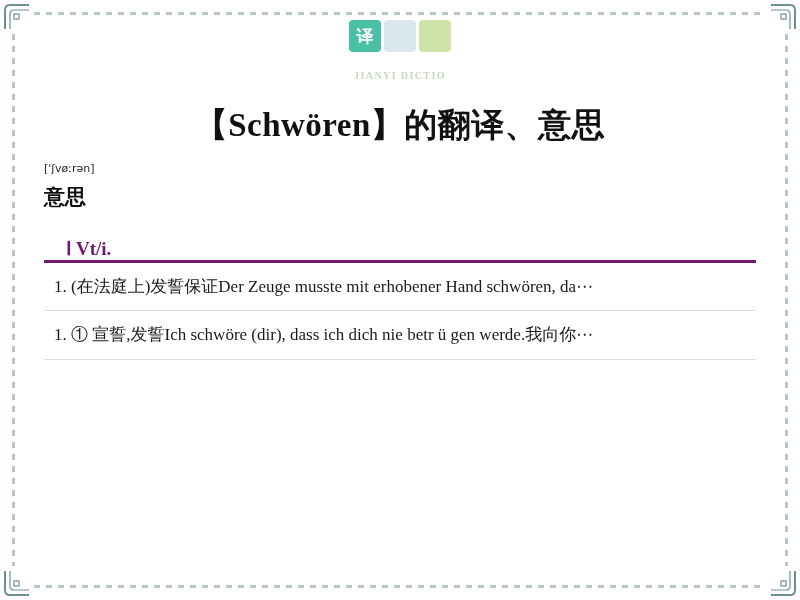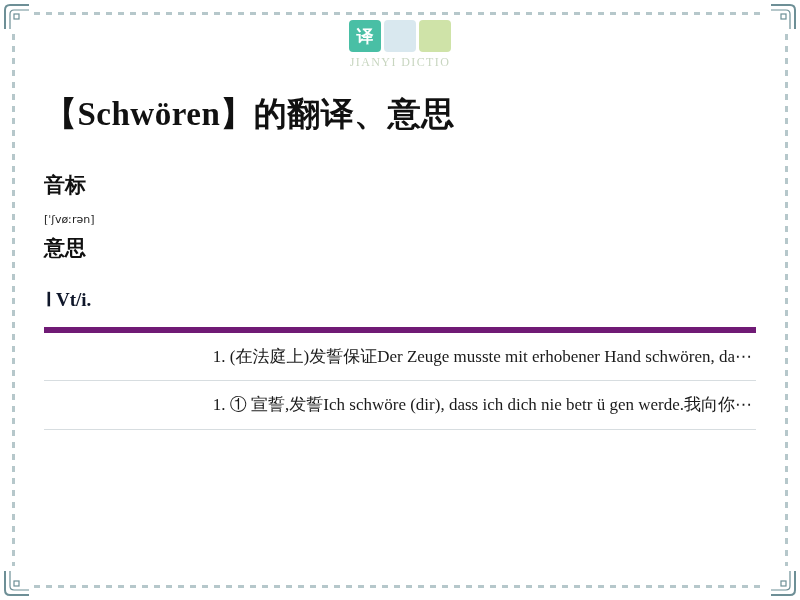--- a/index.html
+++ b/index.html
@@ -80,29 +80,30 @@
     font-size: 17px;
     line-height: 32px;
     text-align: center;
     font-weight: bold;
   }
   .lb1 { background: #49bfa5; }
   .lb2 { background: #d9e8ef; color: #7aa7b5; }
   .lb3 { background: #cfe3a8; color: #7d9a55; }
   .logo-sub {
     font-family: "Liberation Serif", serif;
-    font-size: 12px;
+    font-size: 10px;
     letter-spacing: 1.4px;
     color: #c8d6c0;
-    margin-top: 3px;
+    margin-top: 18px;
+    font-weight: bold;
   }
 
   
   .title {
-    text-align: left;
+    text-align: center;
     font-family: "Liberation Serif", serif;
     font-weight: bold;
     font-size: 33px;
     color: #111111;
     margin-top: 22px;
     letter-spacing: 0.5px;
   }
 
   
   .section-head {
@@ -117,30 +118,28 @@
     font-size: 11px;
     color: #222222;
     margin-top: 14px;
   }
   .section-head.second { margin-top: 8px; }
 
   .pos-label {
     font-family: "Liberation Serif", serif;
     font-weight: bold;
     font-size: 19px;
-    color: #0f172a;
+    color: #701a75;
     margin-top: 26px;
-    margin-left: 2px;
+    margin-left: 22px;
   }
 
   
   .entries {
-    margin-top: 16px;
-    border-top: 6px solid #701a75;
-    text-align: right;
+    border-top: 3px solid #701a75;
   }
   .entry {
     border-bottom: 1px solid #d7dde0;
     padding: 13px 4px 13px 10px;
     font-family: "Liberation Serif", serif;
     font-size: 17px;
     color: #1a1a1a;
     white-space: nowrap;
     overflow: hidden;
     text-overflow: ellipsis;
@@ -191,21 +190,20 @@
     <div class="logo-blocks">
       <div class="logo-block lb1">译</div>
       <div class="logo-block lb2"></div>
       <div class="logo-block lb3"></div>
     </div>
     <div class="logo-sub">JIANYI DICTIO</div>
   </div>
 
   <div class="title">【Schwören】的翻译、意思</div>
 
-  <div class="section-head">音标</div>
   <div class="phonetic">[ˈʃvøːrən]</div>
 
   <div class="section-head second">意思</div>
 
   <div class="pos-label">Ⅰ Vt/i.</div>
 
   <div class="entries">
     <div class="entry">1. (在法庭上)发誓保证Der Zeuge musste mit erhobener Hand schwören, da⋯</div>
     <div class="entry">1. ① 宣誓,发誓Ich schwöre (dir), dass ich dich nie betr ü gen werde.我向你⋯</div>
   </div>

